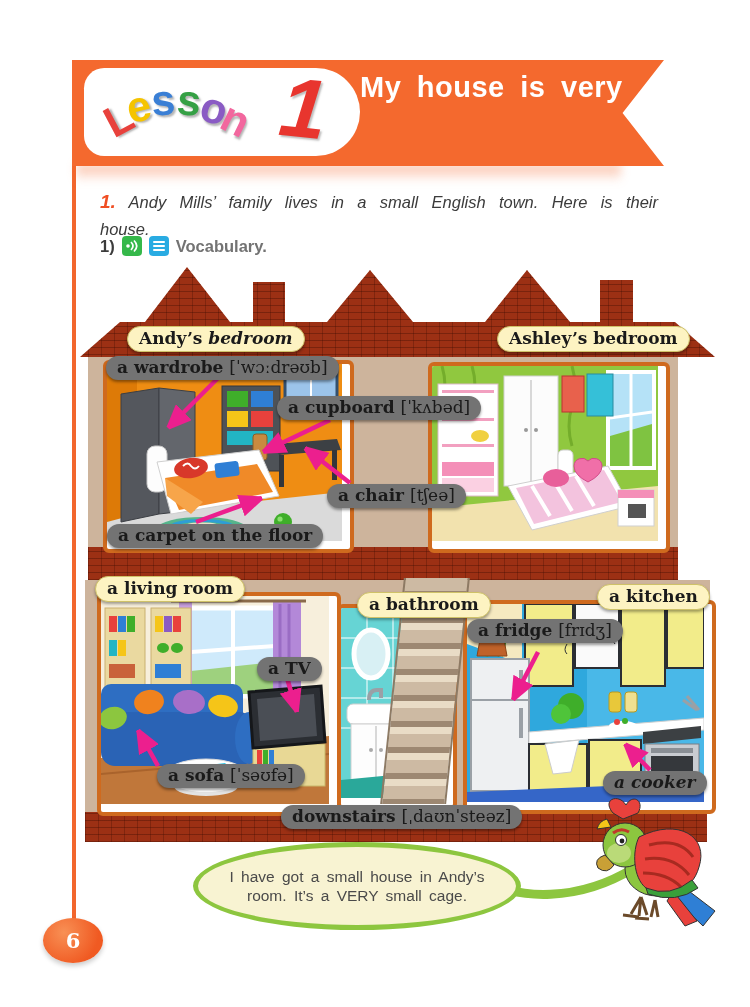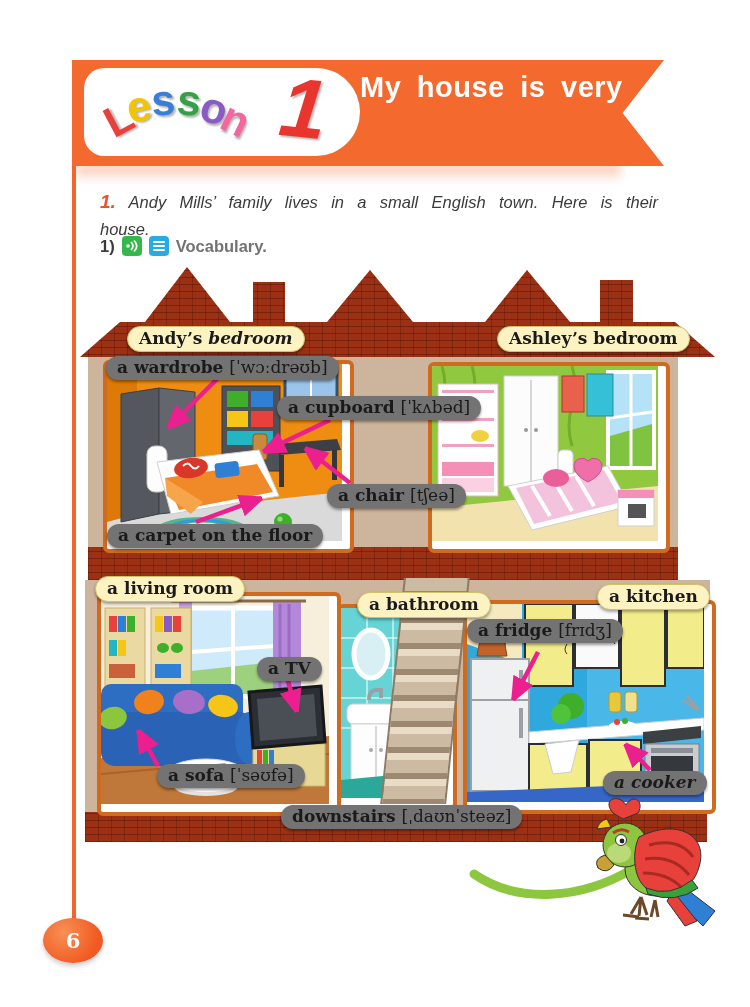--- a/index.html
+++ b/index.html
@@ -378,20 +378,23 @@
   </div>
   <div class="lbl w it" style="left:603px;top:771px;">a cooker</div>
   <div class="lbl w" style="left:281px;top:805px;">
     <span>downstairs</span>
     <span class="ipa">[ˌdaʊnˈsteəz]</span>
   </div>
 
   <svg class="tail" viewBox="0 0 185 55">
     <path d="M12,16 C55,46 120,42 172,10" stroke="#8dc63f" stroke-width="9" fill="none" stroke-linecap="round"></path>
   </svg>
+  <div class="bubble">
+    <p>I have got a small house in Andy’s room. It’s a VERY small cage.</p>
+  </div>
 
   <svg class="parrot" viewBox="0 0 140 138">
     <polygon points="98,92 132,118 120,133 92,106" fill="#2f7fd5" stroke="#333"></polygon>
     <polygon points="90,98 114,128 102,133 84,108" fill="#e8413c" stroke="#333"></polygon>
     <path d="M30,20 C18,6 36,0 43,12 C50,0 62,8 55,20 L40,26 Z" fill="#e8413c" stroke="#333"></path>
     <path d="M24,26 q-8,2 -10,10 l14,-2 z" fill="#f5c518" stroke="#333"></path>
     <ellipse cx="74" cy="76" rx="32" ry="27" fill="#8cc63f" stroke="#333"></ellipse>
     <circle cx="42" cy="52" r="22" fill="#8cc63f" stroke="#333"></circle>
     <ellipse cx="36" cy="60" rx="12" ry="10" fill="#bada78"></ellipse>
     <circle cx="38" cy="47" r="5.5" fill="#fff" stroke="#333"></circle>

